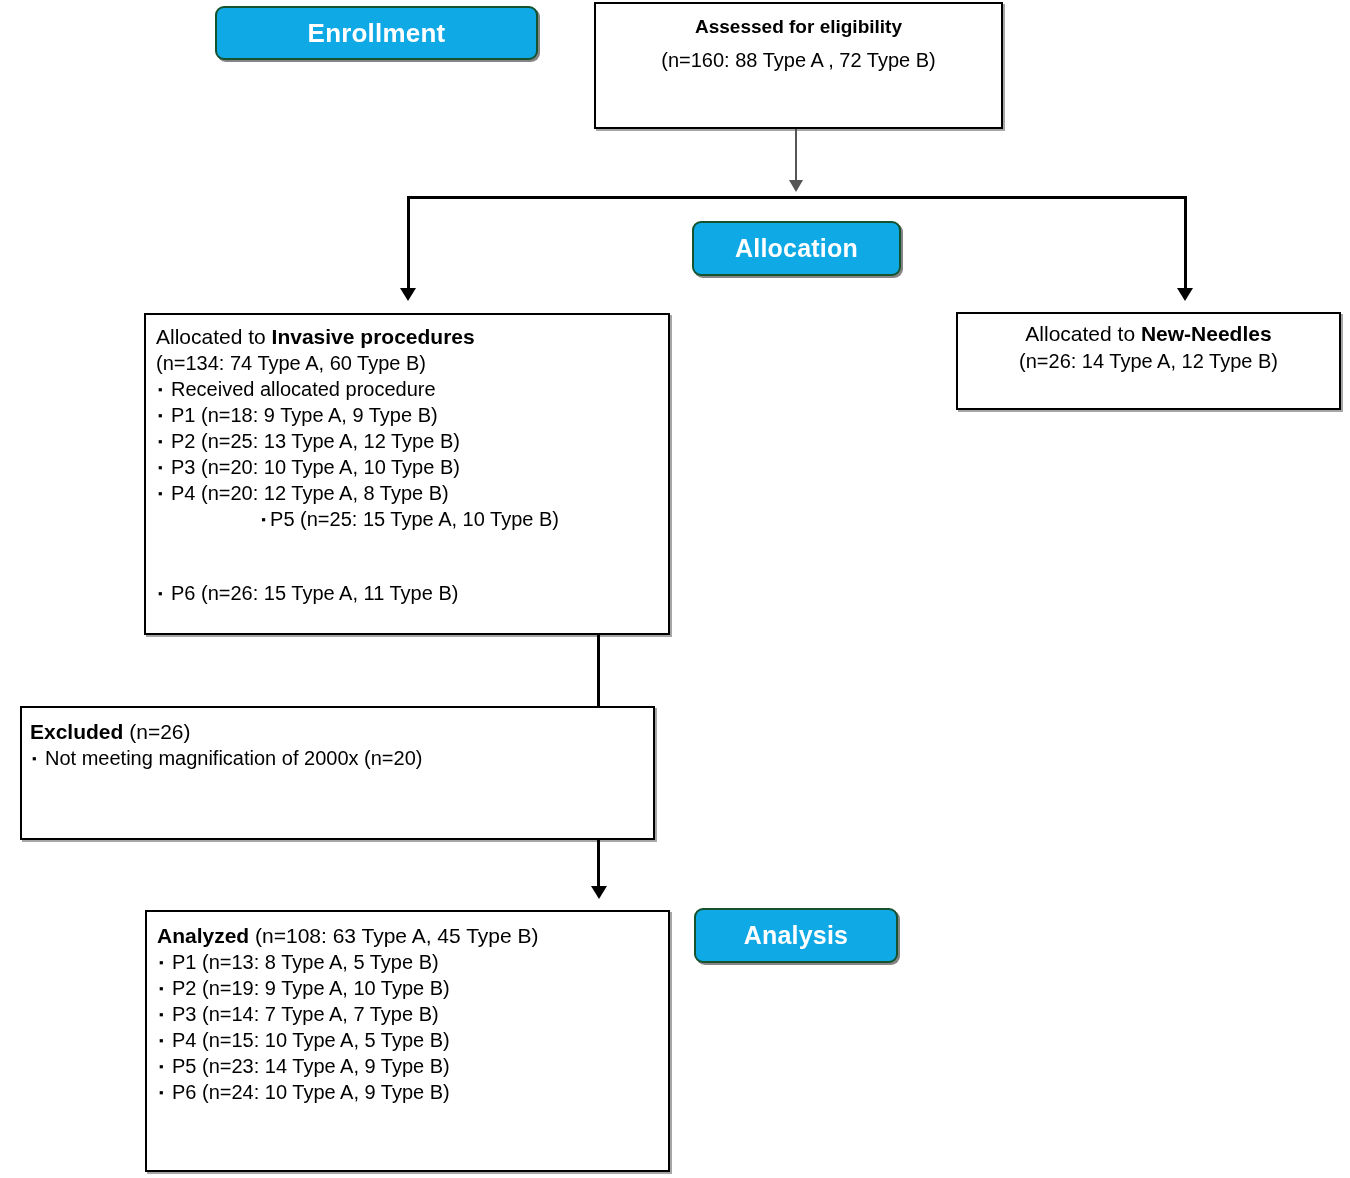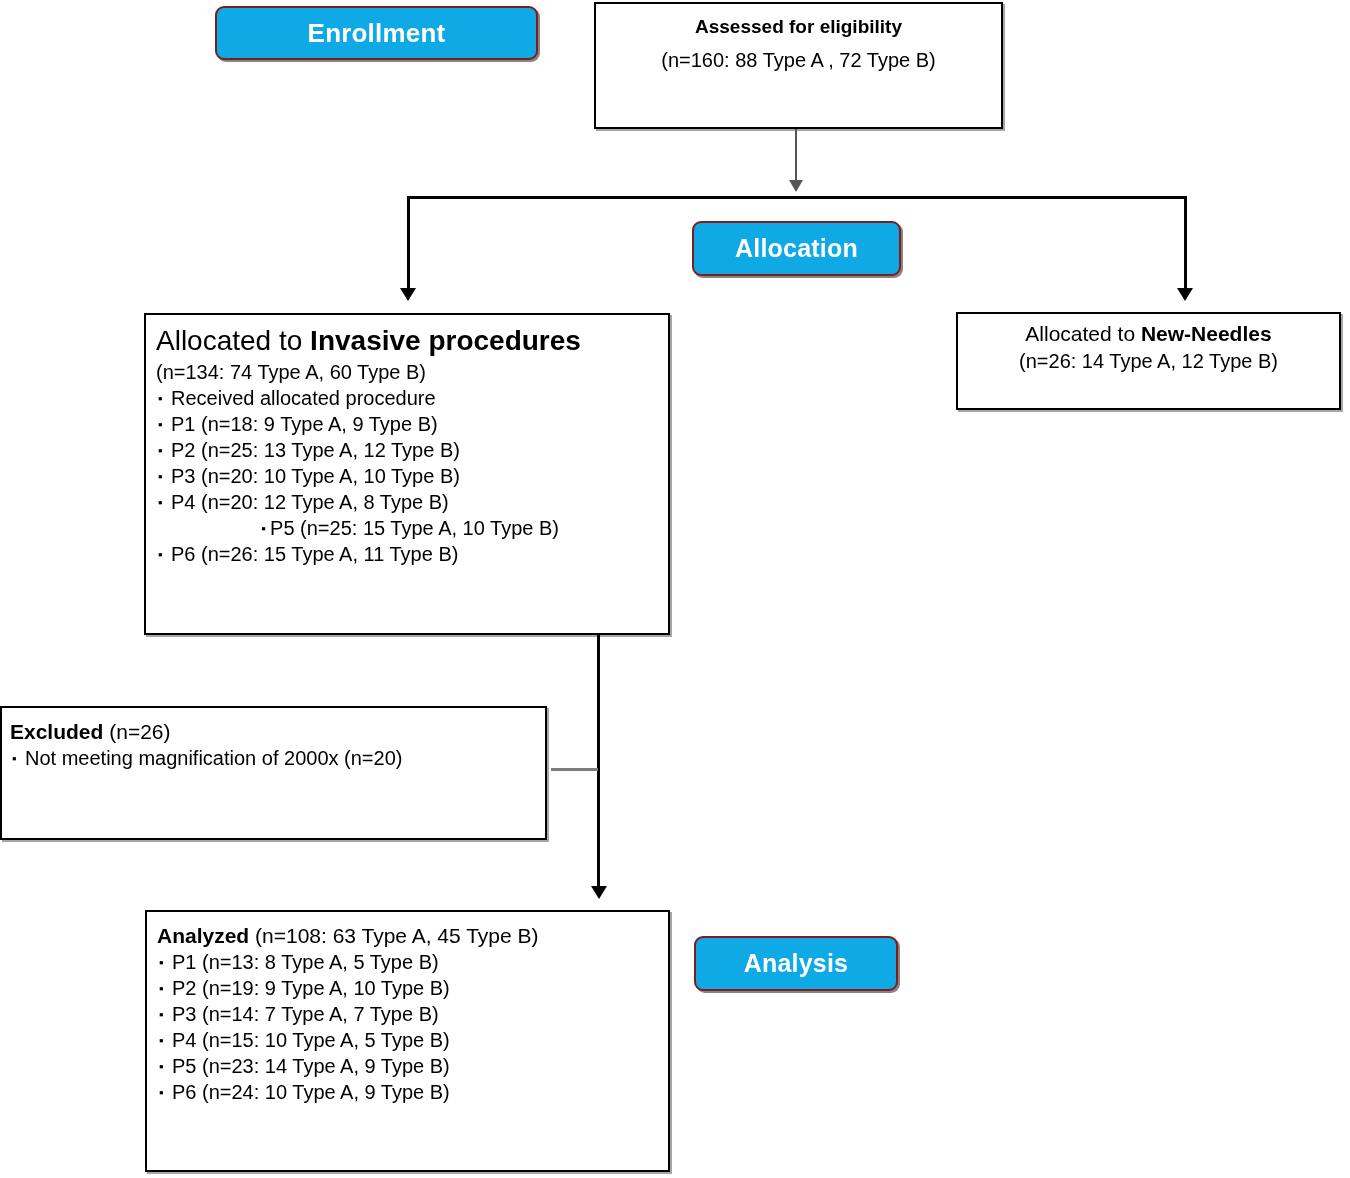--- a/index.html
+++ b/index.html
@@ -18,21 +18,21 @@
     height: 1178px;
     background: #ffffff;
     overflow: hidden;
   }
 
   
   .stage-badge {
     position: absolute;
     box-sizing: border-box;
     background: #0FA9E6;
-    border: 2px solid #7f1d1d;
+    border: 2px solid #14532d;
     border-radius: 9px;
     color: #ffffff;
     font-weight: bold;
     display: flex;
     align-items: center;
     justify-content: center;
     letter-spacing: 0.2px;
     box-shadow: 2px 2px 0 rgba(35,31,32,0.55);
   }
 
@@ -121,21 +121,21 @@
 
   <div class="conn conn-v" style="left:1184px; top:196px; width:3px; height:95px;"></div>
   <div class="arrow-down" style="left:1177px; top:288px;"></div>
 
   <div class="stage-badge" style="left:692px; top:221px; width:209px; height:55px; font-size:25px;">
     <span>Allocation</span>
   </div>
 
   <div class="flow-box" style="left:144px; top:313px; width:526px; height:322px;">
     <div class="box-inner" style="padding-top:8px;">
-      <div class="box-line" style="font-size:28px;">
+      <div class="box-line" style="font-size:21px;">
         <span>Allocated to </span><span class="b">Invasive procedures</span>
       </div>
       <div class="box-line" style="font-size:20px;">(n=134: 74 Type A, 60 Type B)</div>
 
       <div class="bullet-line" style="font-size:20px;">
         <span class="mk">▪</span><span>Received  allocated procedure</span>
       </div>
       <div class="bullet-line" style="font-size:20px;">
         <span class="mk">▪</span><span>P1 (n=18: 9 Type A, 9 Type B)</span>
       </div>
@@ -144,41 +144,41 @@
       </div>
       <div class="bullet-line" style="font-size:20px;">
         <span class="mk">▪</span><span>P3 (n=20: 10 Type A, 10 Type B)</span>
       </div>
       <div class="bullet-line" style="font-size:20px;">
         <span class="mk">▪</span><span>P4 (n=20: 12 Type A, 8 Type B)</span>
       </div>
       <div class="bullet-line" style="font-size:20px;text-align:center;">
         <span class="mk">▪</span><span>P5 (n=25: 15 Type A, 10 Type B)</span>
       </div>
-      <div class="bullet-line" style="font-size:20px;">
+      <div class="bullet-line" style="font-size:20px;margin-top:48px;">
         <span class="mk">▪</span><span>P6 (n=26: 15 Type A, 11 Type B)</span>
       </div>
     </div>
   </div>
 
   <div class="flow-box center-box" style="left:956px; top:312px; width:385px; height:98px;">
     <div class="box-inner" style="">
       <div class="box-line" style="font-size:21px; line-height:1.35;">
         <span>Allocated to </span><span class="b">New-Needles</span>
       </div>
       <div class="box-line" style="font-size:20px; line-height:1.35;">(n=26: 14 Type A, 12 Type B)</div>
     </div>
   </div>
 
   <div class="conn conn-v" style="left:597px; top:634px; width:3px; height:255px;"></div>
   <div class="arrow-down" style="left:591px; top:886px;"></div>
 
   <div class="conn conn-h conn-gray" style="left:551px; top:768px; width:47px; height:3px;"></div>
 
-  <div class="flow-box" style="left:0; top:706px; width:547px; height:134px;">
+  <div class="flow-box" style="left:20px; top:706px; width:635px; height:134px;">
     <div class="box-inner" style="padding-top:10px; padding-left:8px;">
       <div class="box-line" style="font-size:21px;">
         <span class="b">Excluded </span><span>(n=26)</span>
       </div>
       <div class="bullet-line" style="font-size:20px;">
         <span class="mk">▪</span><span>Not meeting  magnification of 2000x (n=20)</span>
       </div>
     </div>
   </div>
 
@@ -201,17 +201,17 @@
       </div>
       <div class="bullet-line" style="font-size:20px;">
         <span class="mk">▪</span><span>P5 (n=23: 14 Type A, 9 Type B)</span>
       </div>
       <div class="bullet-line" style="font-size:20px;">
         <span class="mk">▪</span><span>P6 (n=24: 10 Type A, 9 Type B)</span>
       </div>
     </div>
   </div>
 
-  <div class="stage-badge" style="left:694px; top:936px; width:204px; height:55px; font-size:25px;">
+  <div class="stage-badge" style="left:694px; top:908px; width:204px; height:55px; font-size:25px;">
     <span>Analysis</span>
   </div>
 
 </div>
 
 </body></html>

